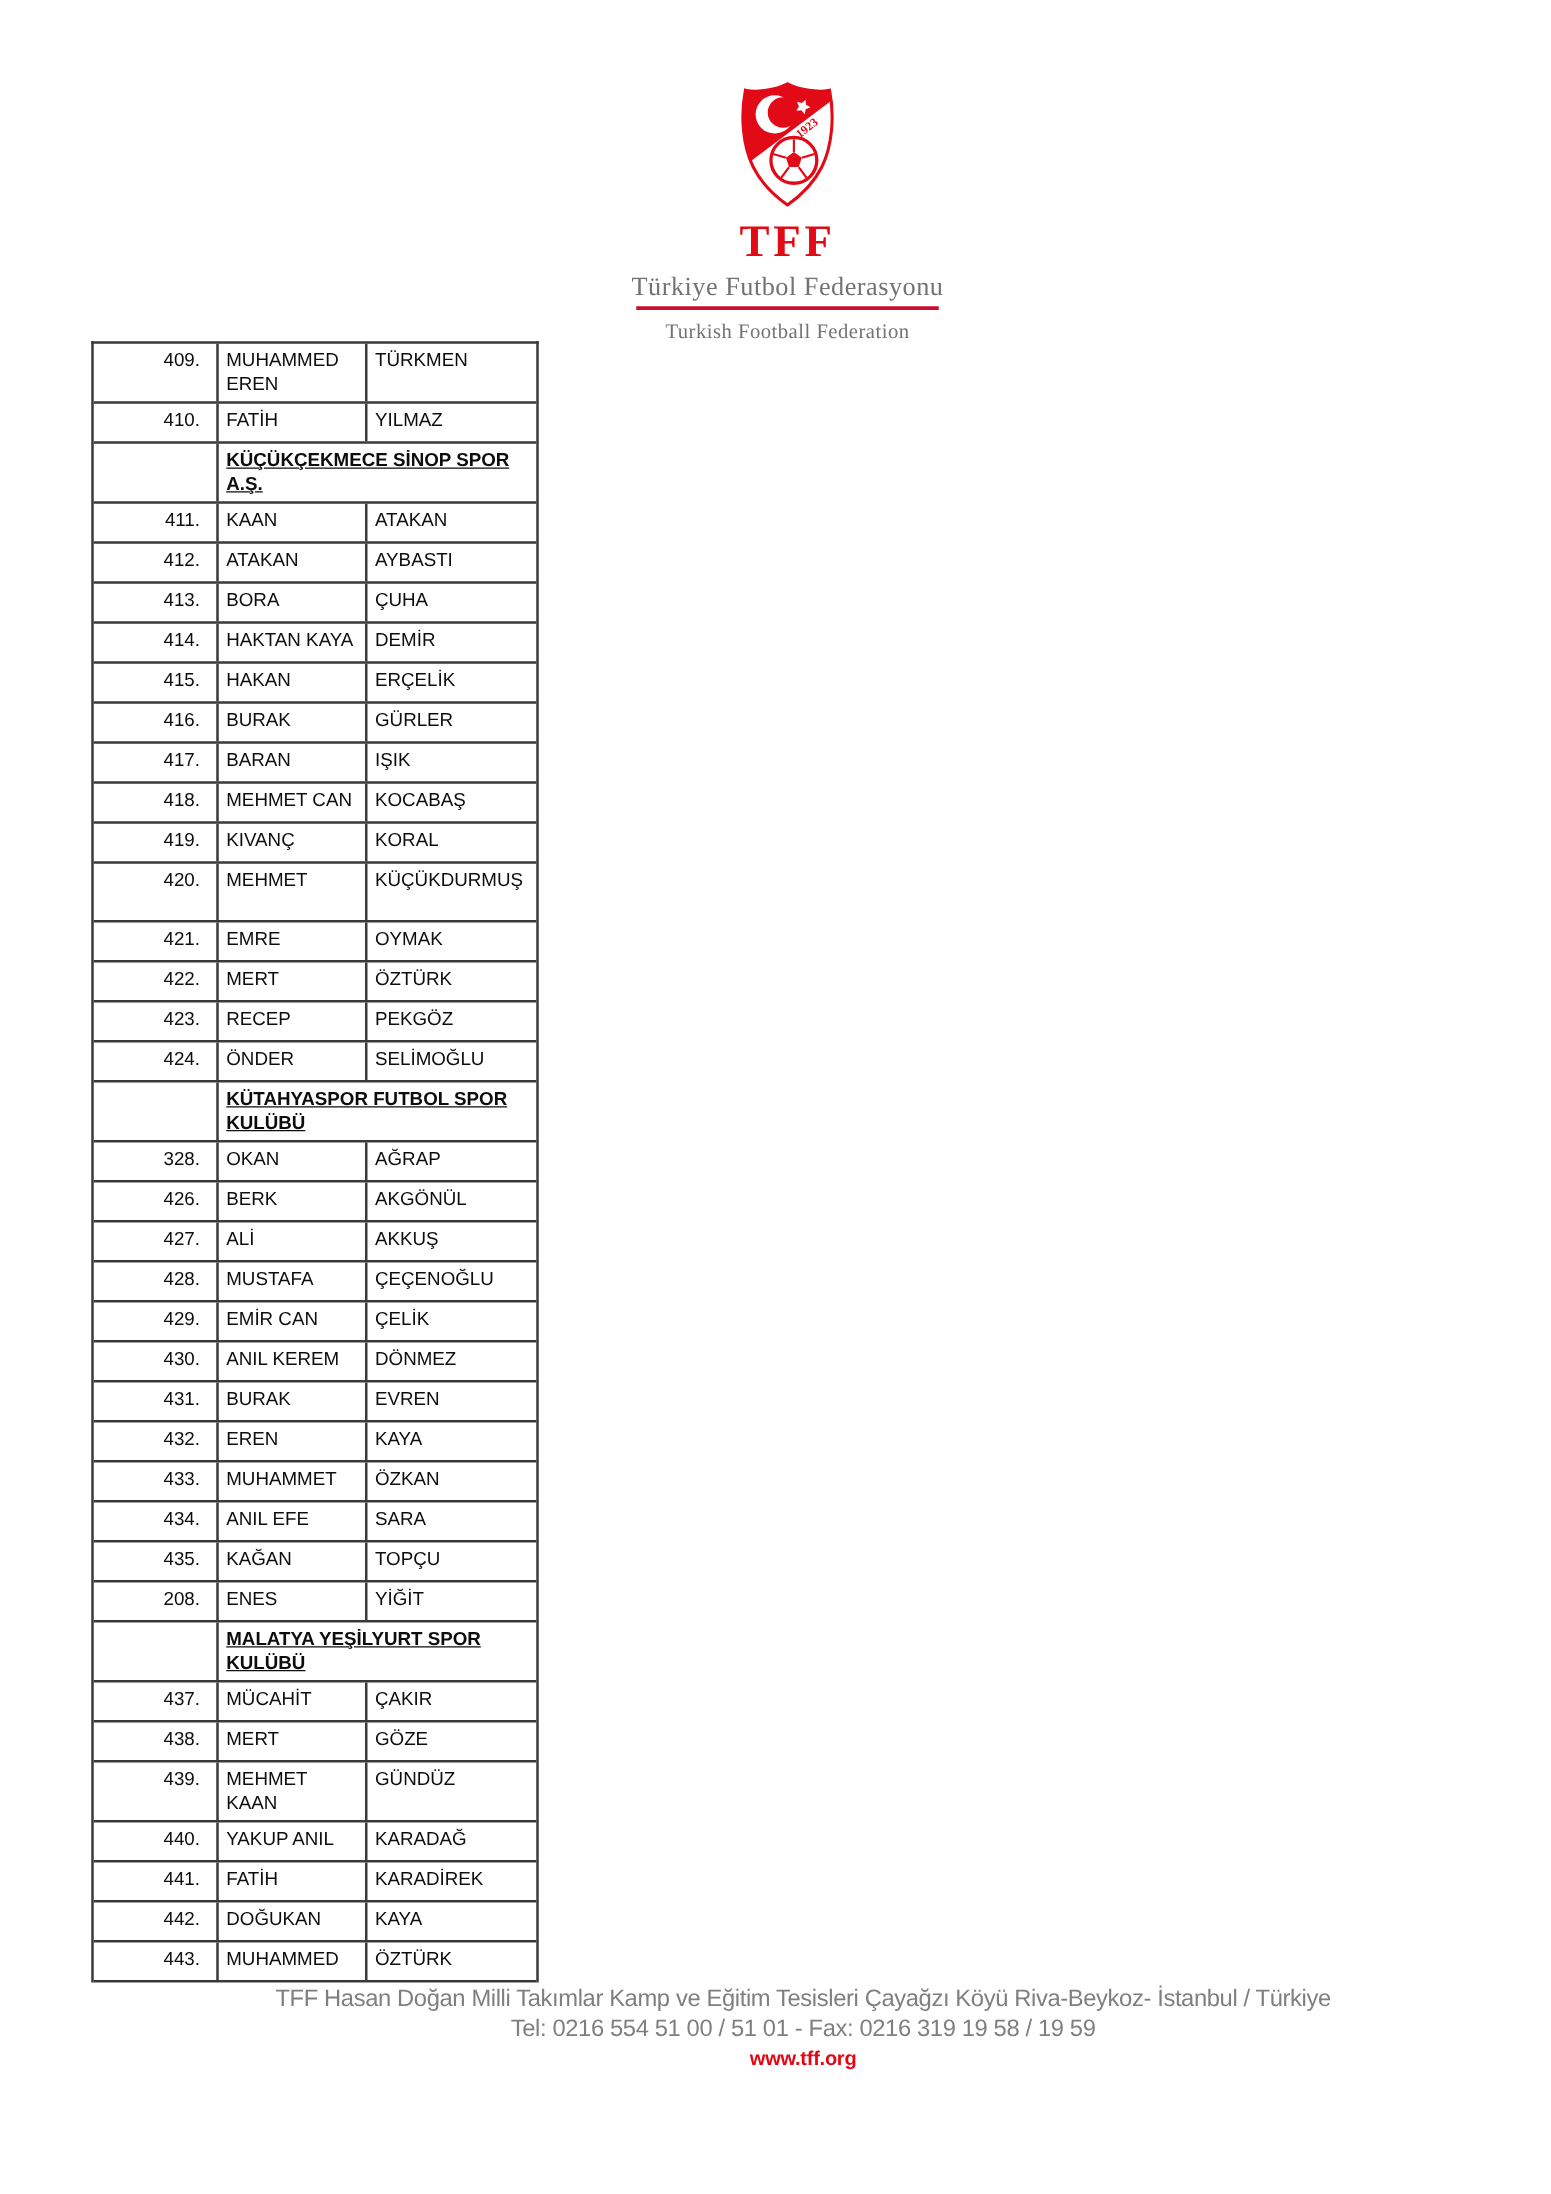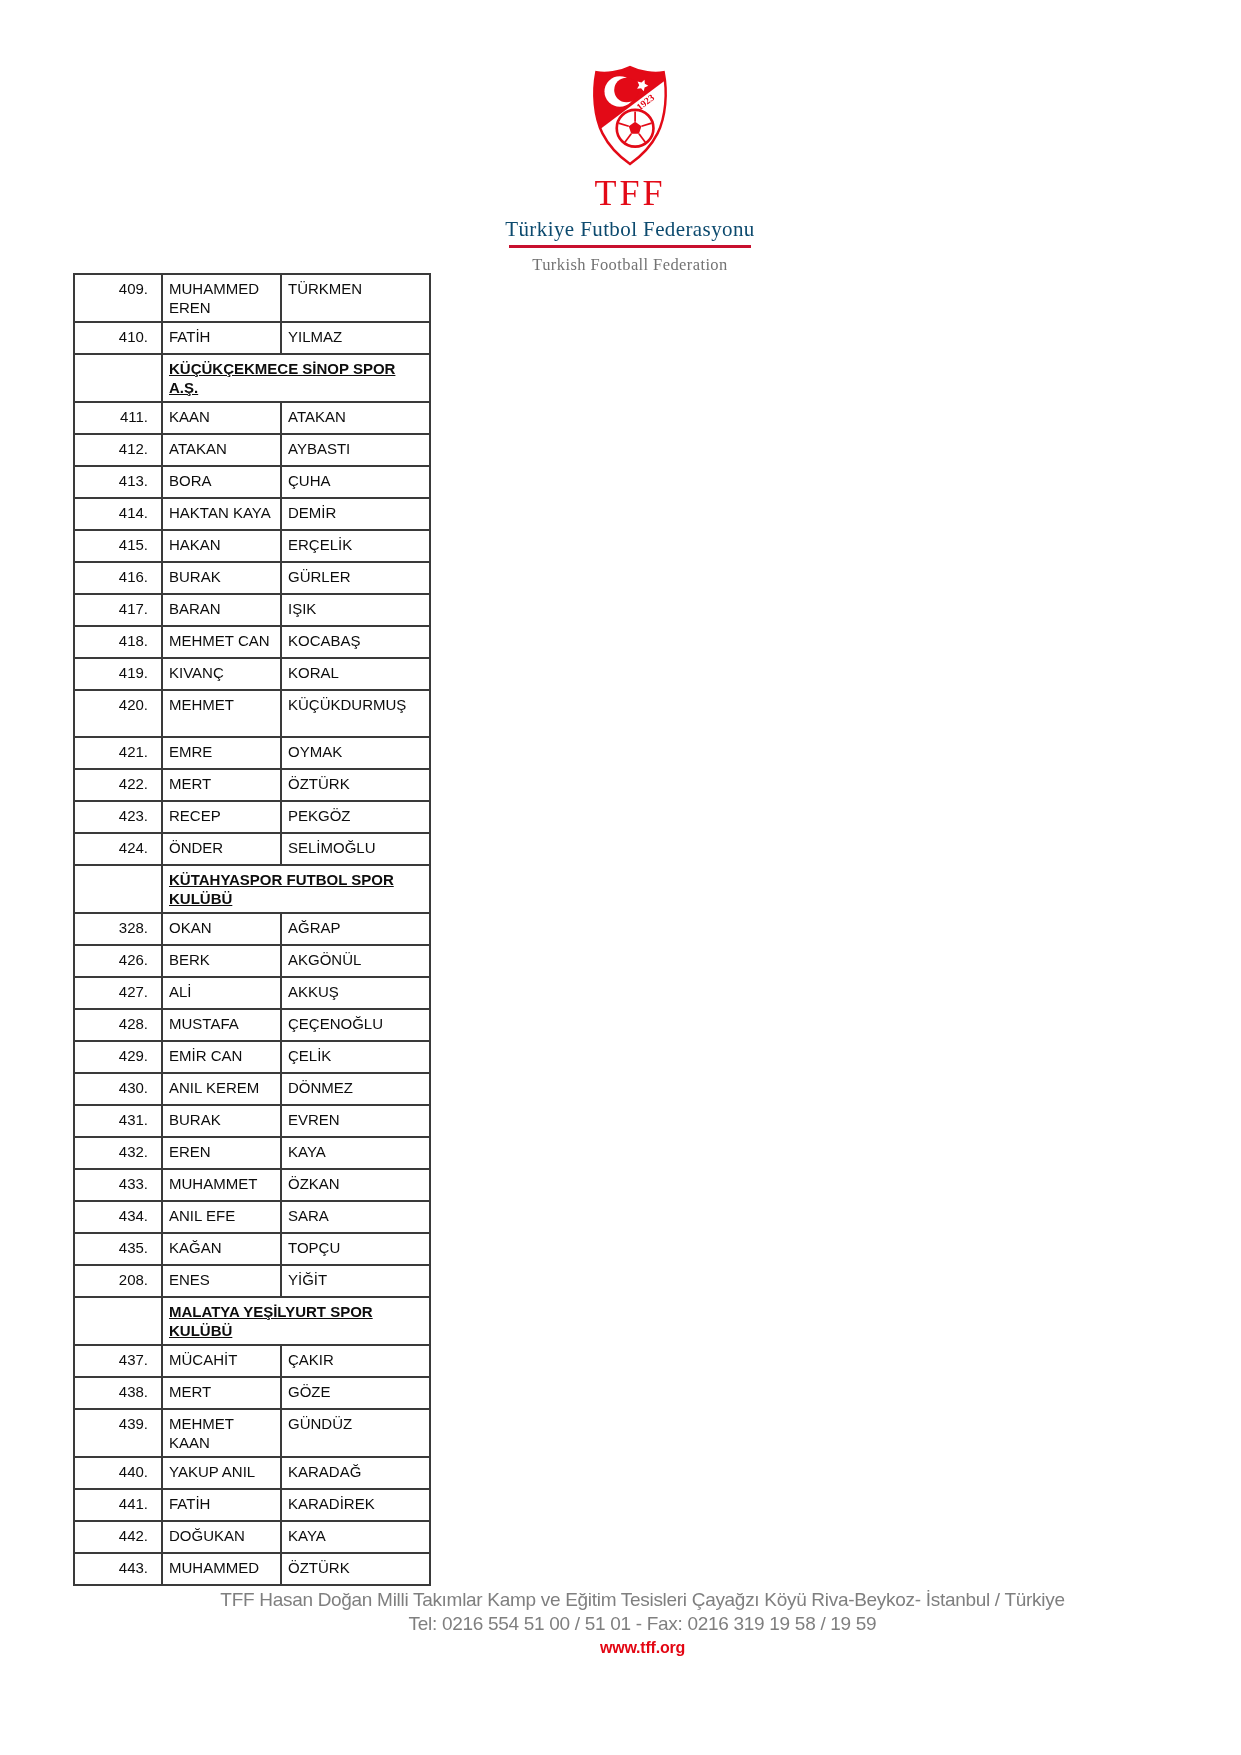--- a/index.html
+++ b/index.html
@@ -8,47 +8,47 @@
     font-family:"Liberation Sans",sans-serif;color:#111;
   }
 
   
   .logo-block{
     position:absolute;left:630px;top:64px;transform:translateX(-50%);
     text-align:center;width:420px;
   }
   .crest{display:block;margin:0 auto;}
   .tff-acronym{
-    margin-top:10px;font-family:"Liberation Serif",serif;font-weight:normal;
+    margin-top:10px;font-family:"Liberation Serif",serif;font-weight:bold;
     font-size:36px;line-height:34px;color:#e30a17;letter-spacing:3px;
   }
   .name-tr{
     margin-top:8px;font-family:"Liberation Serif",serif;font-size:21px;
-    line-height:23px;color:#0c4a6e;letter-spacing:0.4px;white-space:nowrap;
+    line-height:23px;color:#737373;letter-spacing:0.4px;white-space:nowrap;
   }
   .logo-rule{
     width:242px;height:3px;background:#c8102e;margin:4px auto 0 auto;
   }
   .name-en{
     margin-top:7px;font-family:"Liberation Serif",serif;font-size:16.5px;
     color:#737373;letter-spacing:0.4px;
   }
 
   
   .tbl{
     position:absolute;left:73px;top:273px;width:354px;
     border:2px solid #3a3a3a;border-bottom:none;
   }
   .trow{display:flex;border-bottom:2px solid #3a3a3a;min-height:30px;align-items:stretch;}
   .trow.tall{min-height:45px;}
   .cell{
     box-sizing:border-box;padding:4px 2px 4px 6px;
     font-size:15px;line-height:19px;color:#0d0d0d;
   }
-  .c-num{width:88px;flex:none;text-align:right;padding-right:13px;border-right:2px solid #3a3a3a;}
+  .c-num{width:100px;flex:none;text-align:right;padding-right:13px;border-right:2px solid #3a3a3a;}
   .c-first{width:119px;flex:none;border-right:2px solid #3a3a3a;}
   .c-last{flex:1;}
   .c-club{flex:1;font-weight:bold;padding-right:7px;text-decoration:underline;}
 
   
   .footer{position:absolute;left:0;right:0;top:1588px;text-align:center;padding-left:44px;}
   .footer-line{
     font-size:19px;line-height:24px;color:#7f7f7f;letter-spacing:-0.3px;
   }
   .footer-site{

